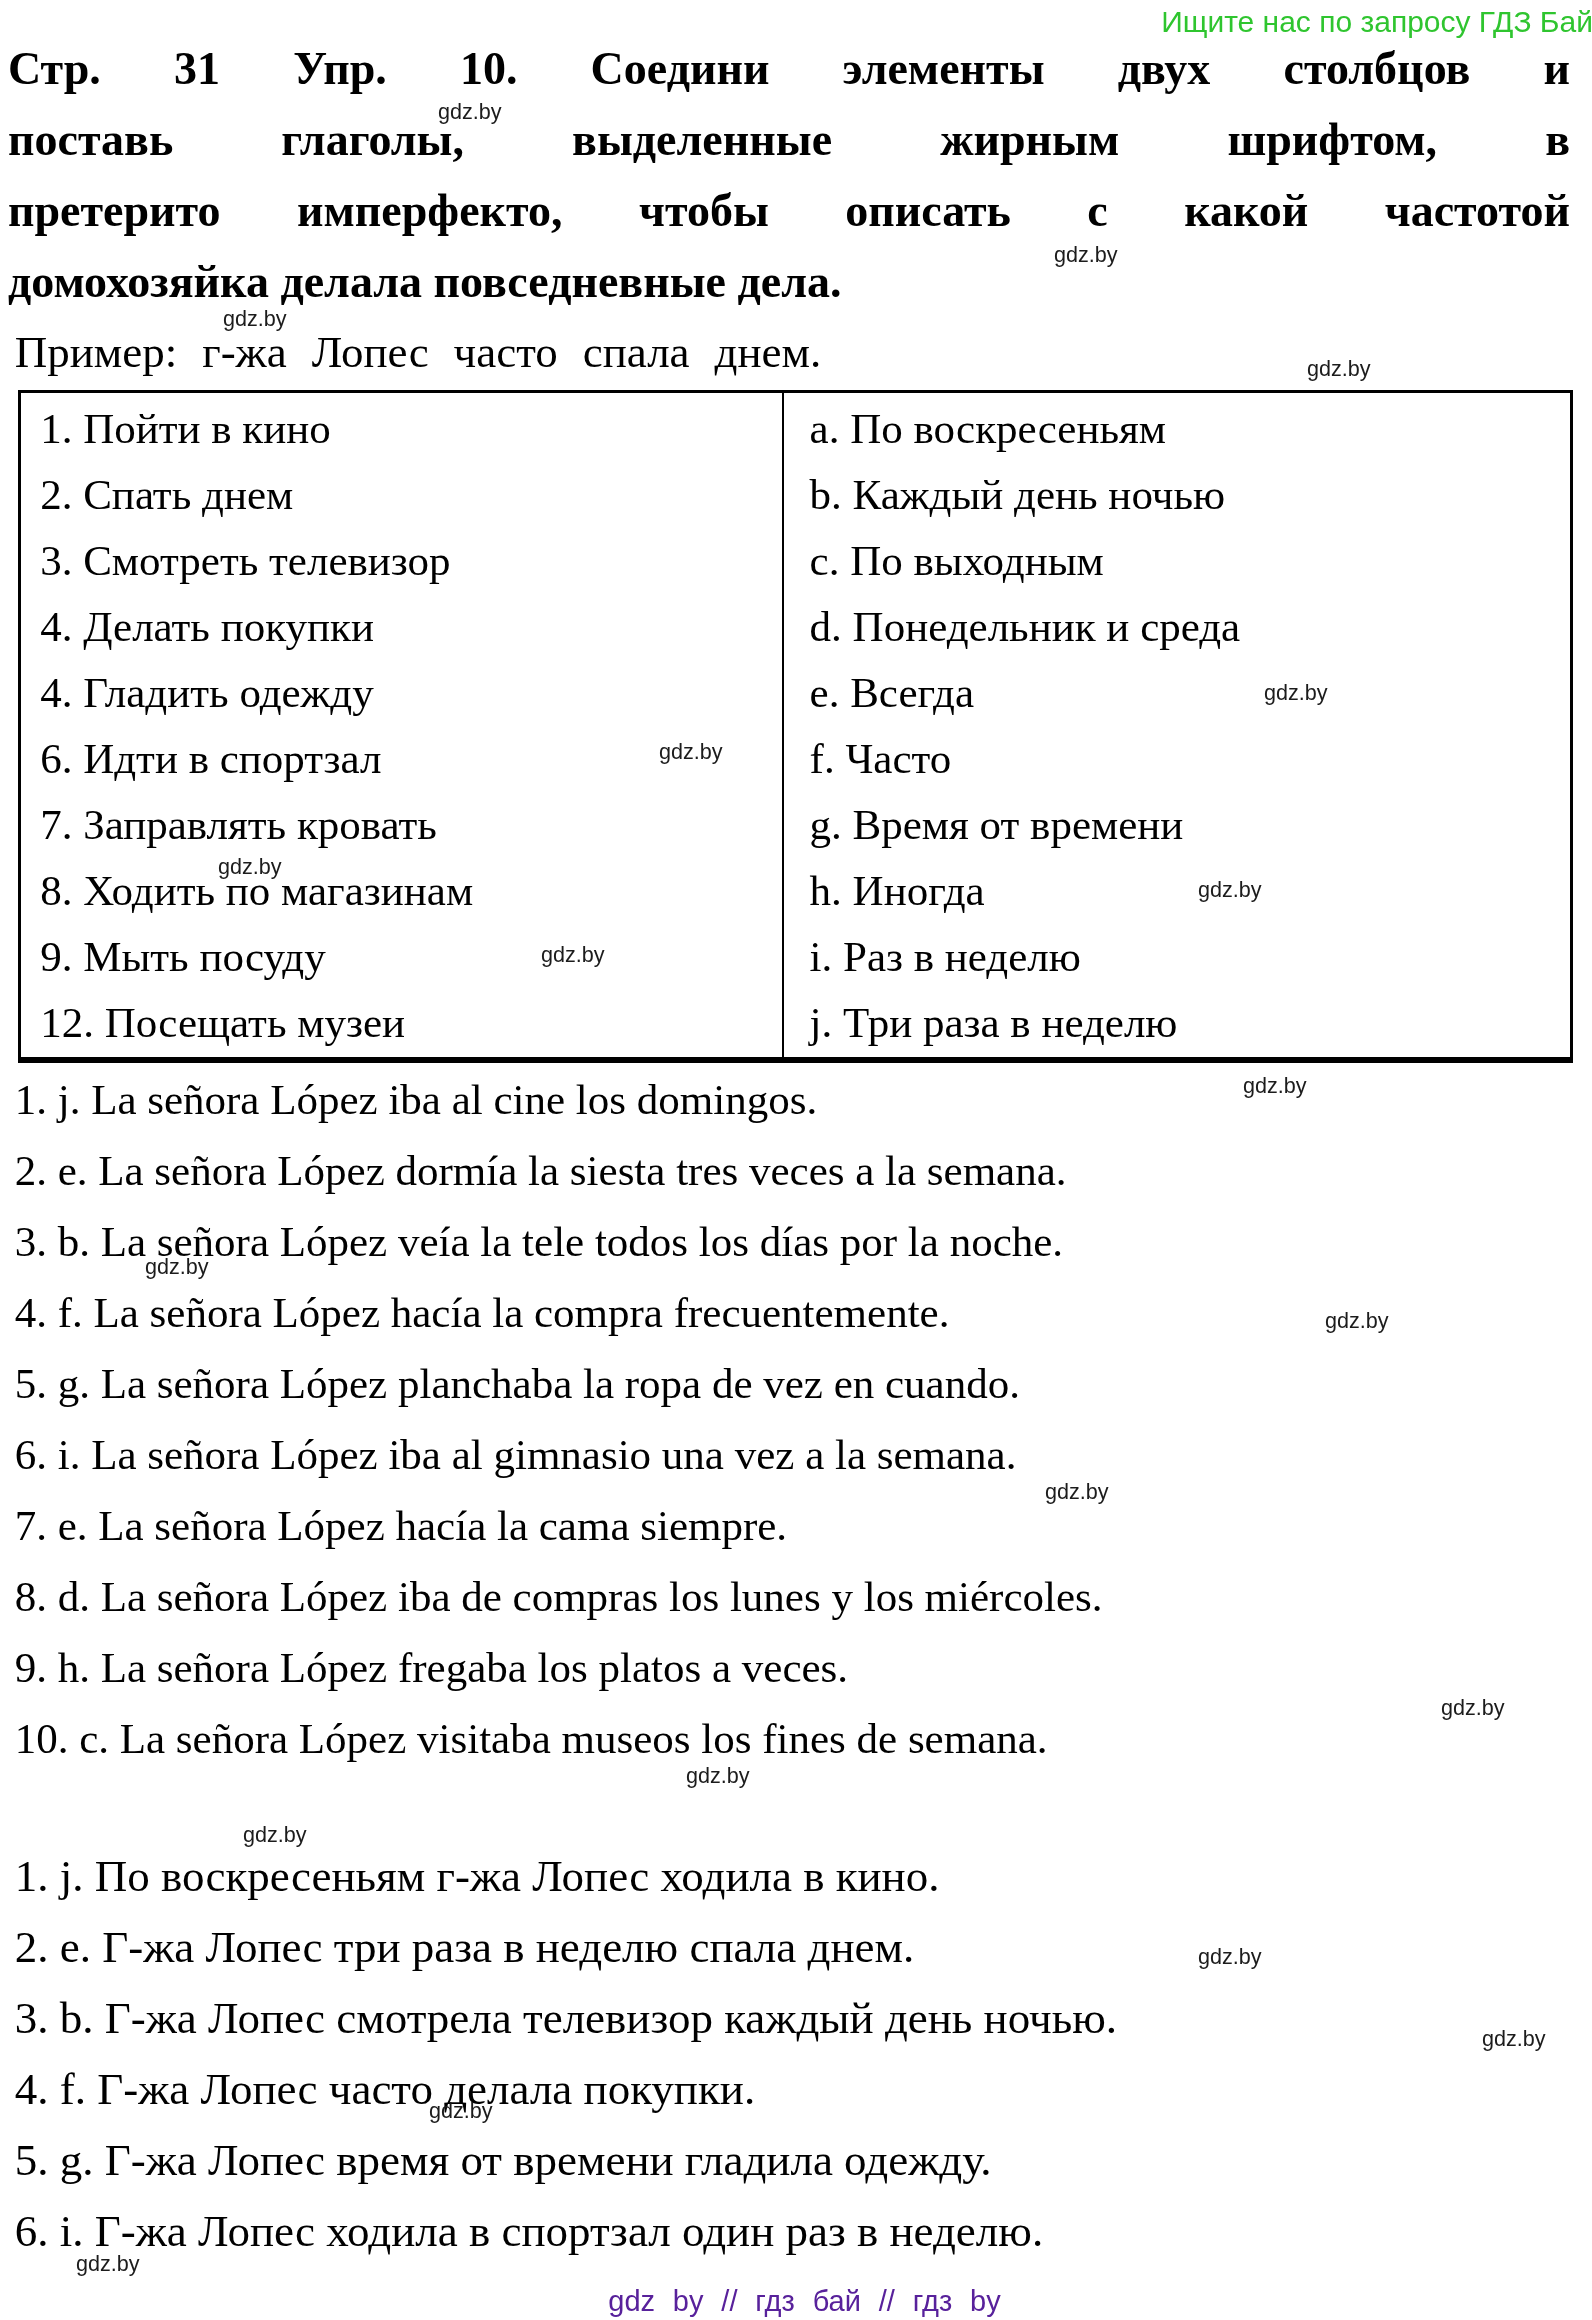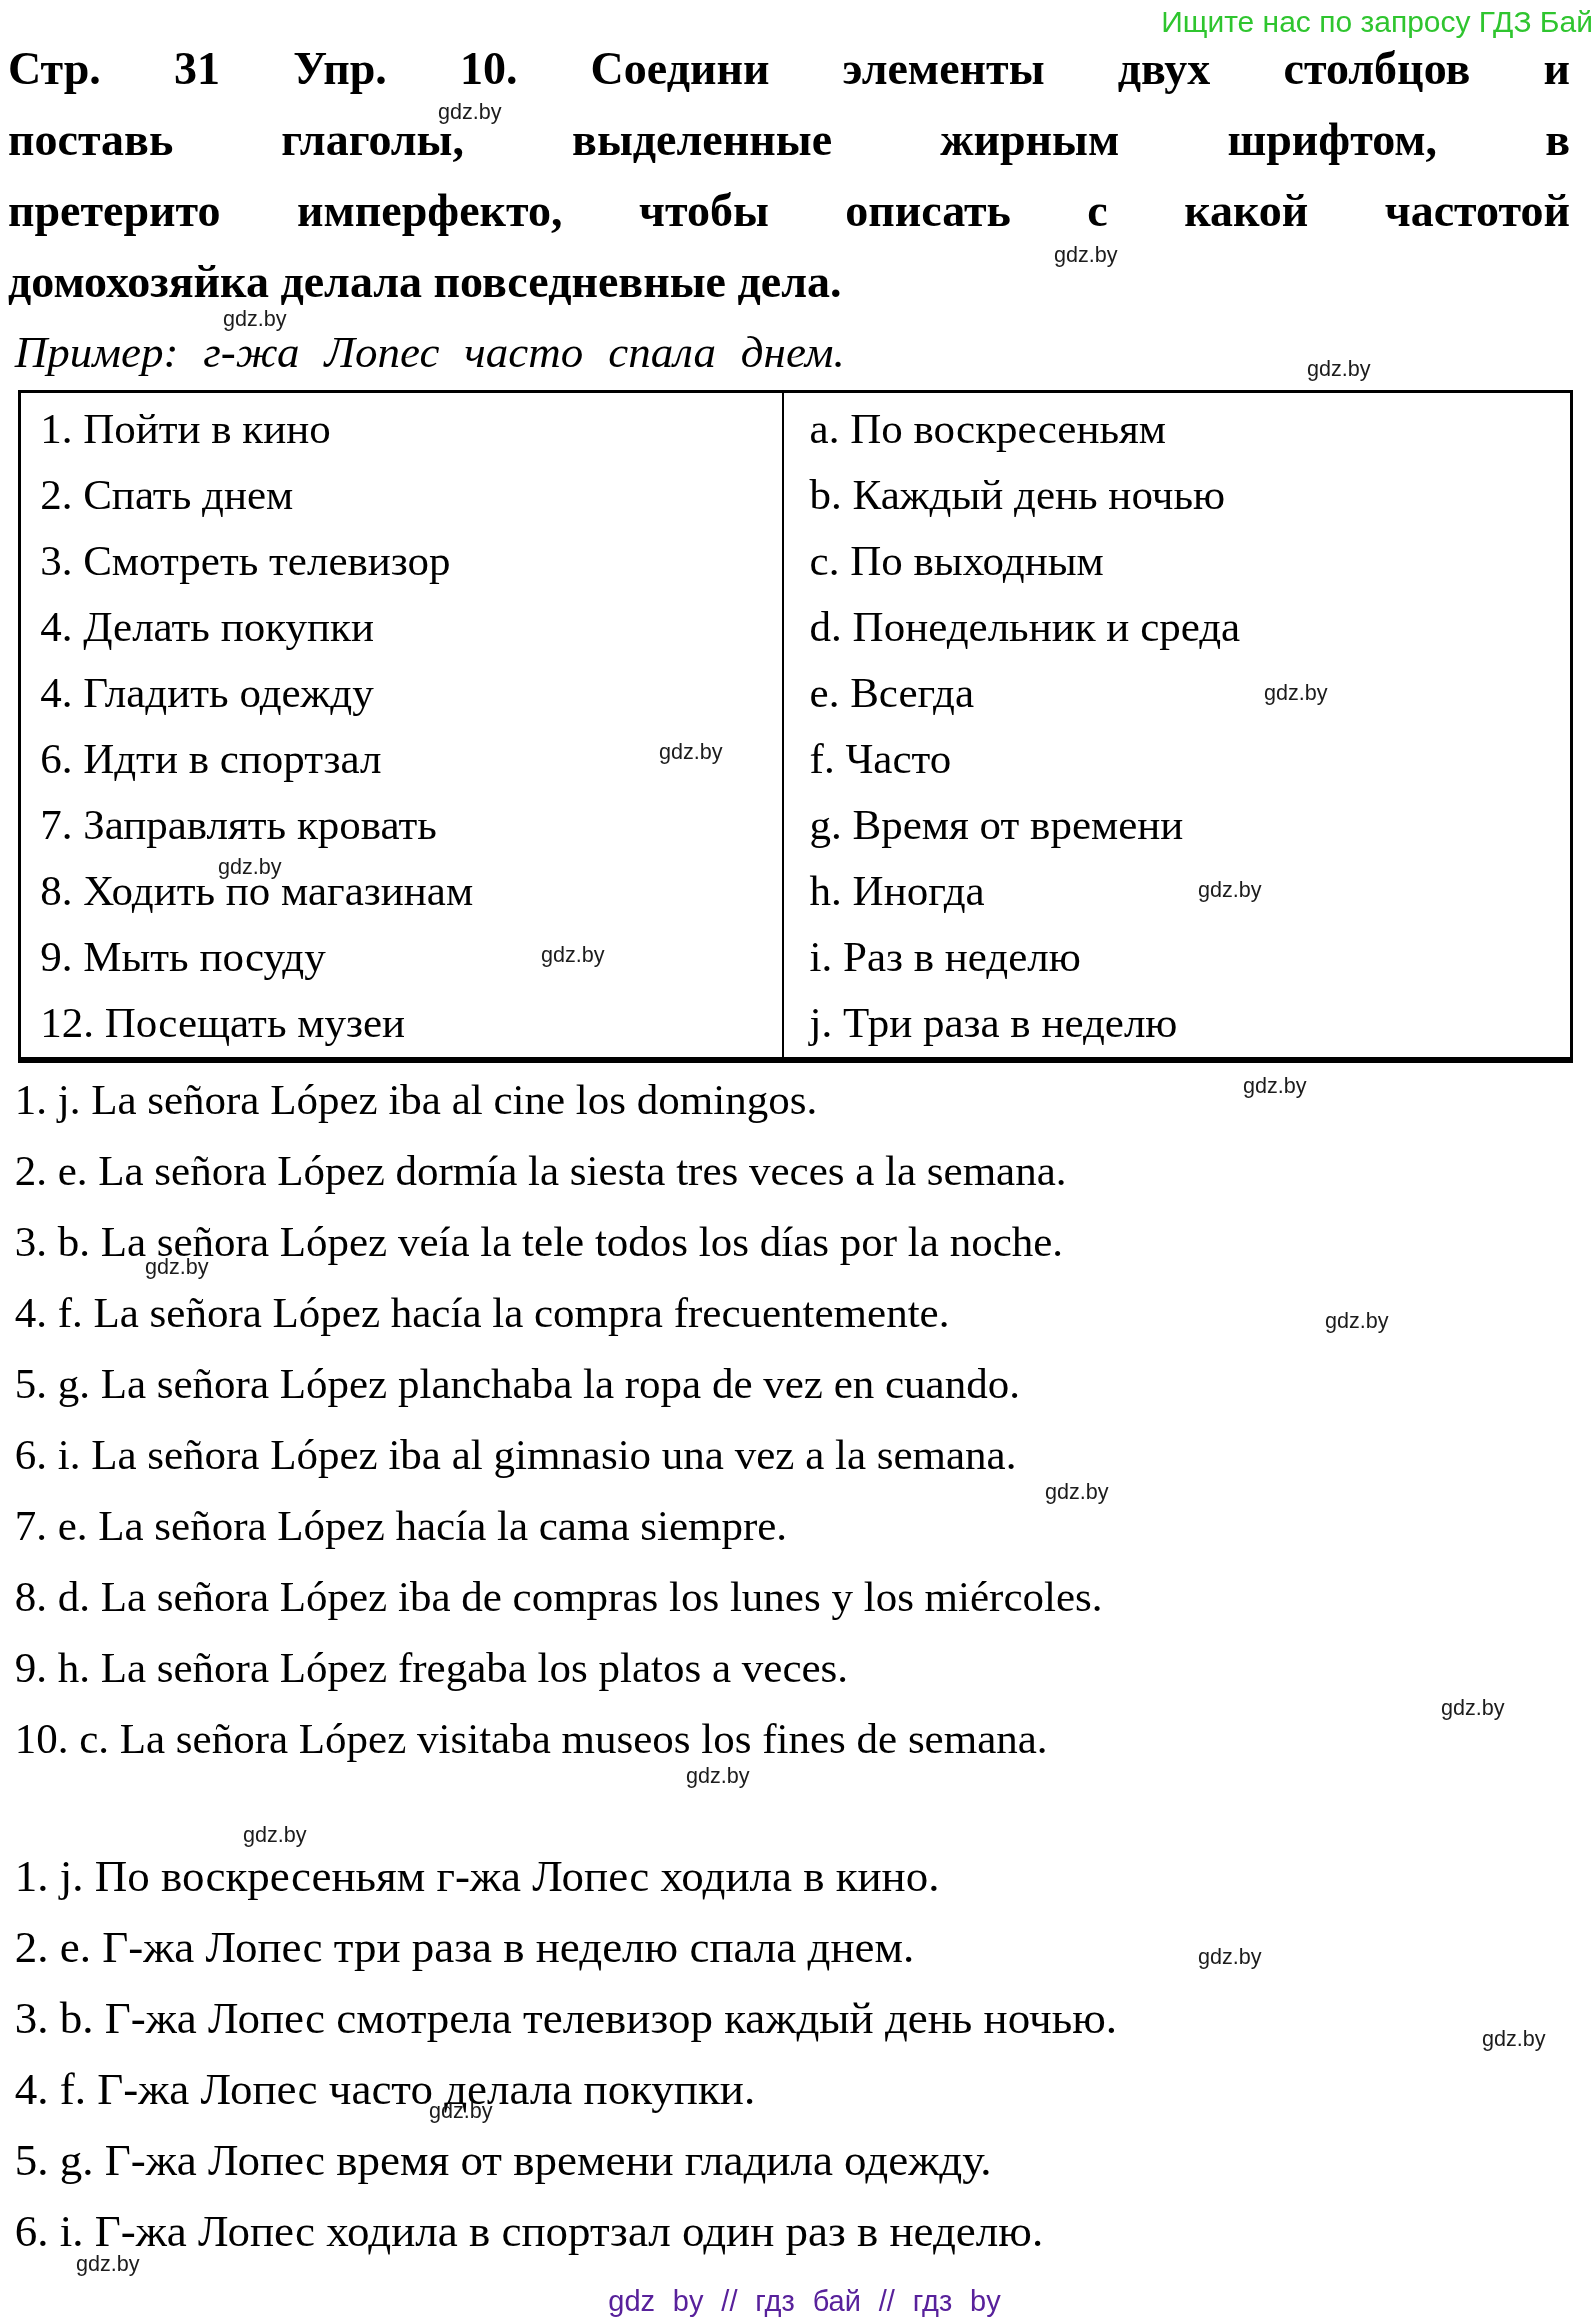--- a/index.html
+++ b/index.html
@@ -30,21 +30,21 @@
     font-weight:bold;font-size:46px;line-height:71px;
   }
   .title-line{
     text-align:justify;
     text-align-last:justify;
     white-space:normal;
   }
   .title-line:last-child{text-align-last:left;}
   .example{
     position:absolute;top:325px;left:14.7px;width:1562px;
-    font-style:italic;font-size:45px;line-height:55px;
+    font-size:45px;line-height:55px;
     word-spacing:13.7px;
   }
   .match-table{
     position:absolute;top:390px;left:17.6px;
     width:1555px;height:673px;
     box-sizing:border-box;
     border:3.9px solid var(--ink);
     border-bottom-width:6.9px;
     display:flex;
     background:var(--paper);

